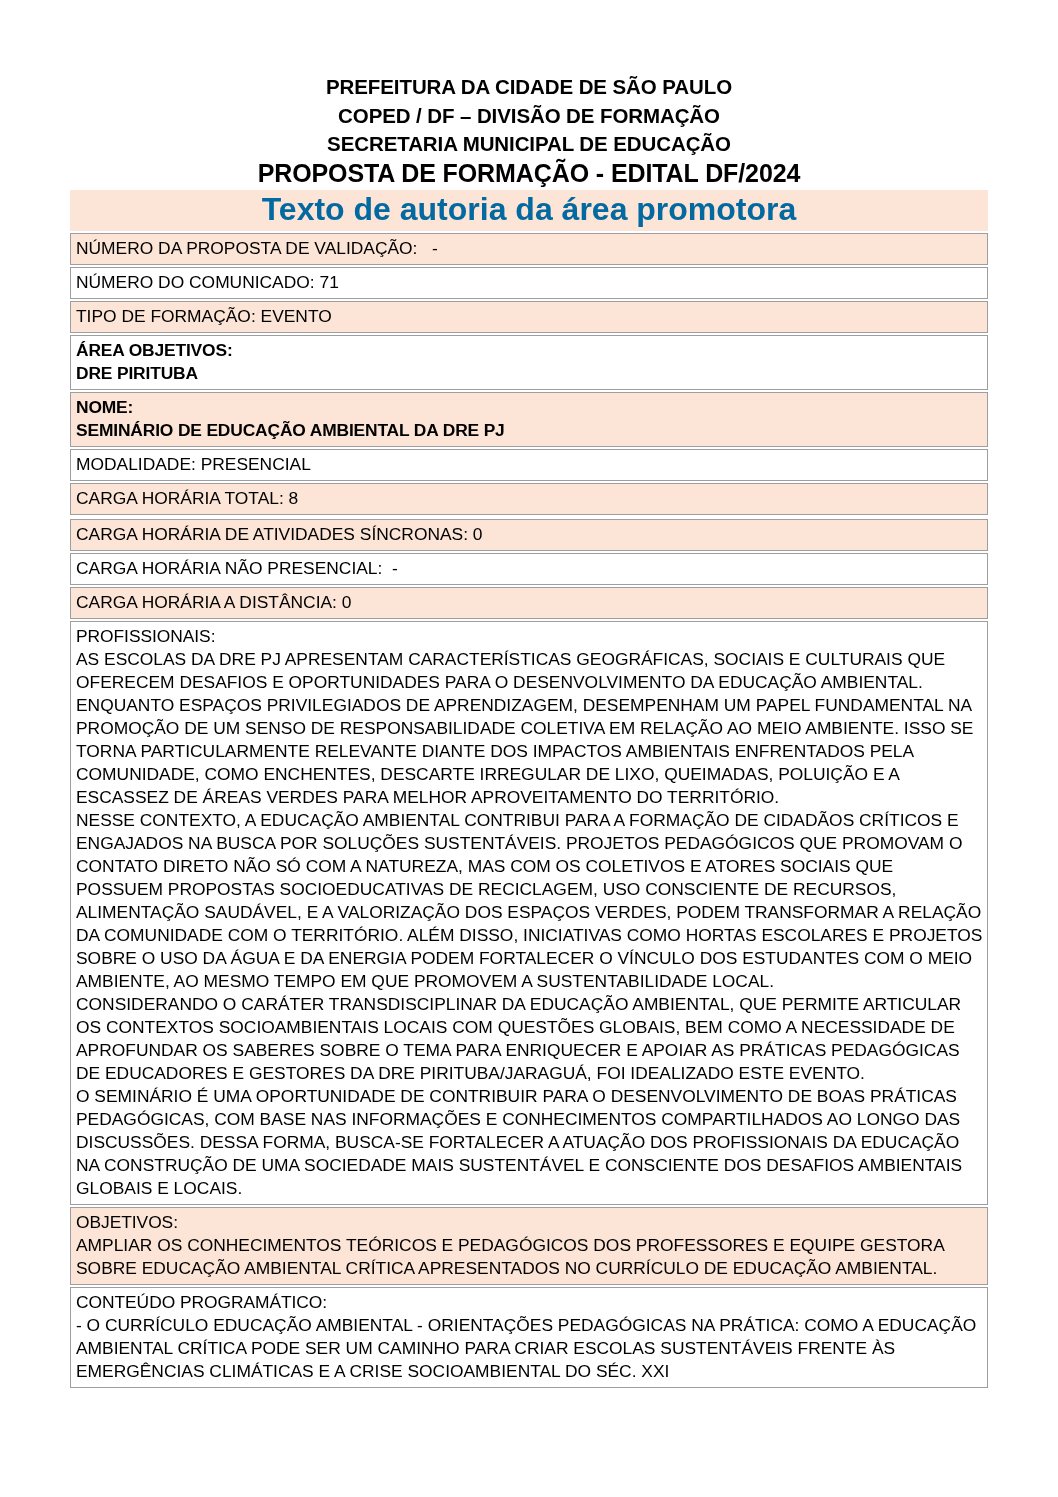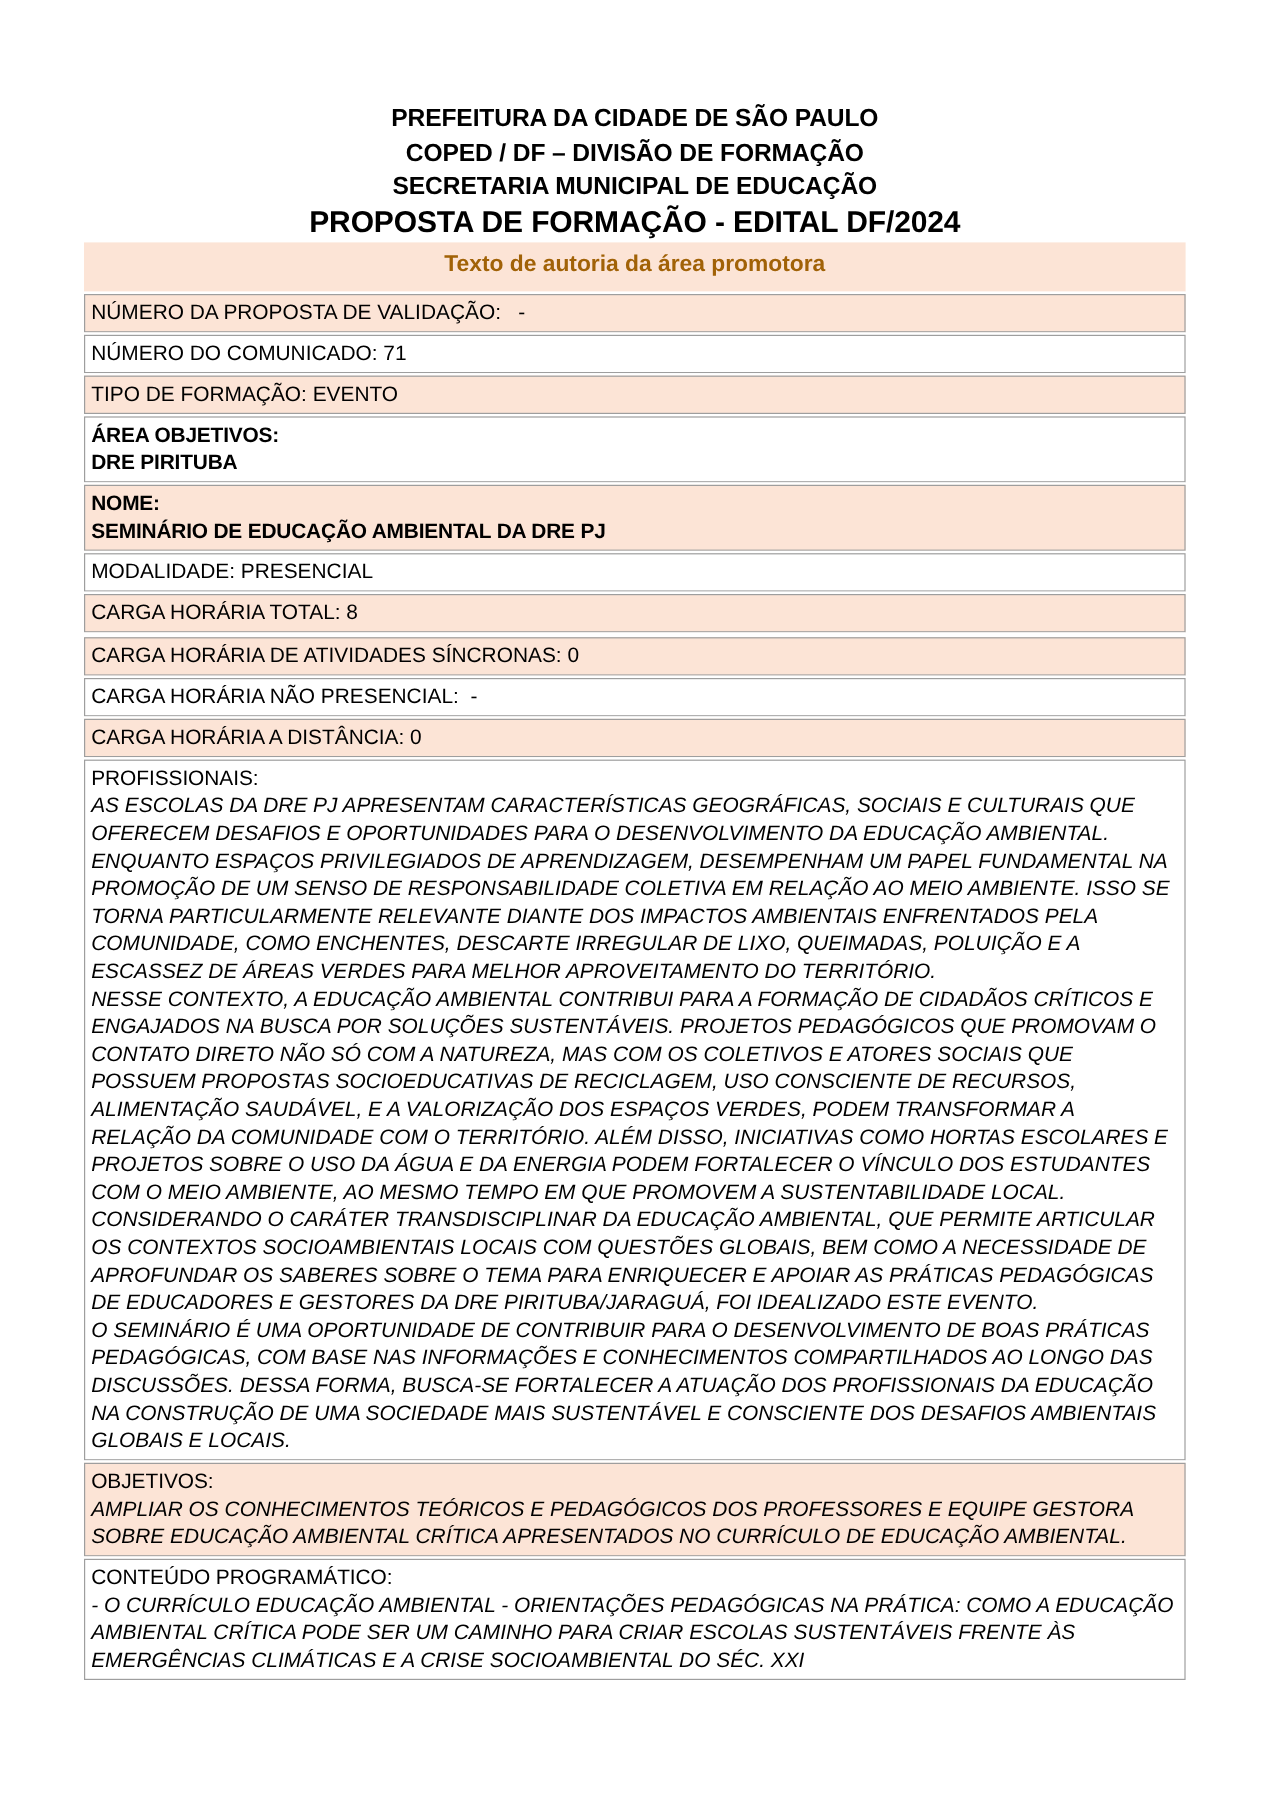--- a/index.html
+++ b/index.html
@@ -16,21 +16,20 @@
     overflow: hidden;
   }
 
   .page {
     position: relative;
     width: 1058px;
     height: 1212px;
     box-sizing: border-box;
     padding: 16px;
     background: #ffffff;
-    margin-top: 12px;
   }
 
   
   .doc-header {
     padding-top: 57px;
     text-align: center;
   }
   .doc-header .hline {
     font-weight: bold;
     font-size: 20.5px;
@@ -45,23 +44,23 @@
   
   .title-banner {
     margin: 3px auto 0 auto;
     width: 918px;
     background: #fce4d6;
     text-align: center;
     padding: 4px 0 7px 0;
     box-sizing: border-box;
   }
   .title-banner .banner-text {
-    color: #a16207;
+    color: #0369a1;
     font-weight: bold;
-    font-size: 19px;
+    font-size: 32px;
     line-height: 30px;
   }
 
   
   .form-table {
     width: 918px;
     margin: 0 auto;
     border-collapse: separate;
     border-spacing: 0;
     table-layout: fixed;
@@ -101,21 +100,20 @@
     line-height: 23.4px;
   }
   .prose .cell-line {
     letter-spacing: -0.05px;
   }
 
   .para {
     display: block;
     white-space: pre-wrap;
     margin: 0;
-    font-style: italic;
   }
 
   
   .clipped td {
     border-bottom: none;
   }
 </style>
 </head>
 <body>
 

